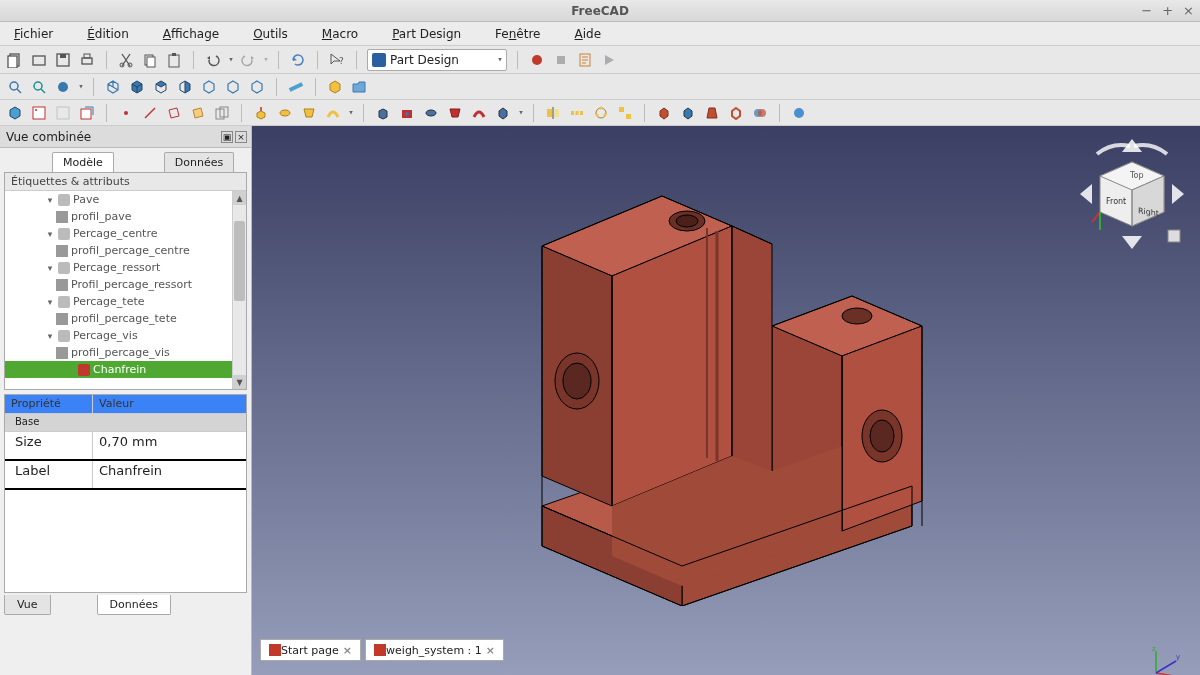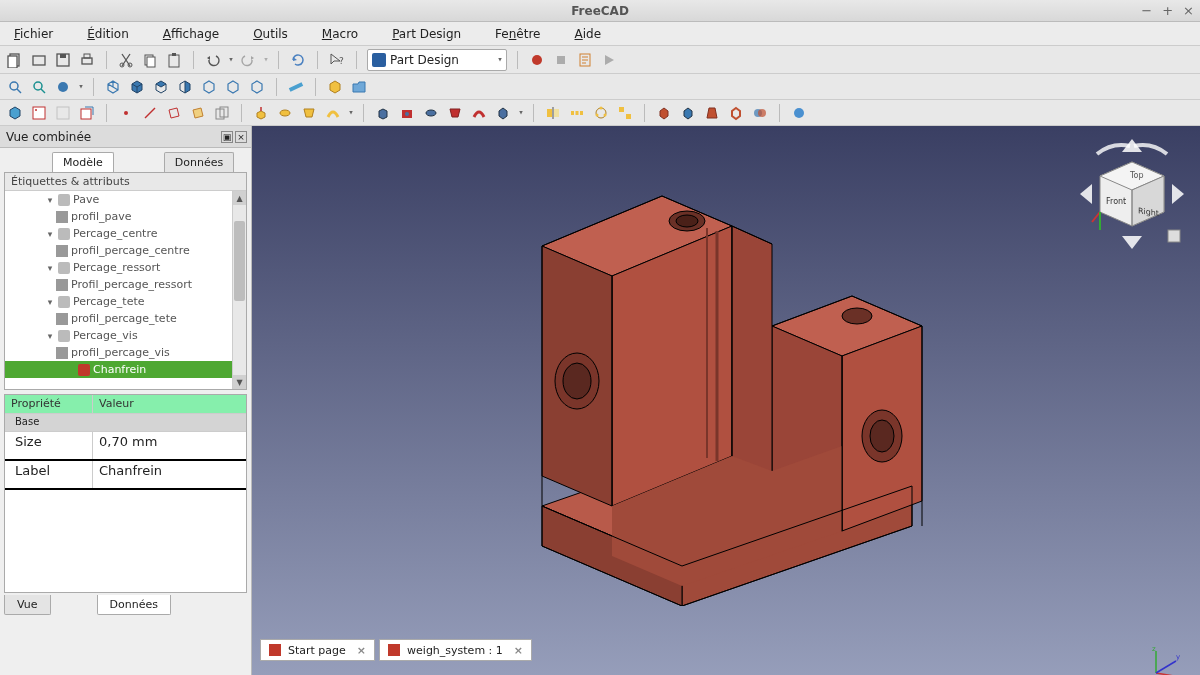--- a/index.html
+++ b/index.html
@@ -45,38 +45,38 @@
 .trow.sel { background:#4ea832; color:#fff; }
 .trow.sel .nicon { background:#c0392b; }
 .indent1 { padding-left:40px; }
 .indent2 { padding-left:60px; }
 .indent3 { padding-left:38px; }
 .treescroll { position:absolute; right:0; top:18px; bottom:0; width:14px; background:#e8e8e8; border-left:1px solid #ccc; }
 .treescroll .sbtn { height:14px; background:#d0d0d0; display:flex; align-items:center; justify-content:center; font-size:8px; color:#555; }
 .treescroll .thumb { position:absolute; left:1px; right:1px; top:30px; height:80px; background:#bdbdbd; border-radius:2px; }
 
 .proptable { border:1px solid #aaa; margin:4px 4px 0 4px; background:#fff; height:199px; }
-.proptable .phrow { display:flex; height:19px; background:#86efac; border-bottom:1px solid #ccc; }
+.proptable .phrow { display:flex; height:19px; background:#3b82f6; border-bottom:1px solid #ccc; }
 .proptable .phrow div { padding:2px 6px; font-size:11px; color:#333; }
 .proptable .phrow .c1 { width:88px; border-right:1px solid #ccc; }
 .proptable .grp { background:#d4d4d4; padding:2px 10px; font-size:10px; font-weight:normal; border-bottom:1px solid #ccc; height:18px; }
 .proptable .prow { display:flex; height:29px; border-bottom:2px solid #000000; font-size:13px; }
 .proptable .prow .c1 { width:88px; border-right:1px solid #ccc; padding:2px 10px; }
 .proptable .prow .c2 { padding:2px 6px; }
 
 .bottomtabs { display:flex; padding:2px 4px 4px 4px; }
 .btab { padding:3px 12px; border:1px solid #aaa; border-top:none; background:#e4e4e4; font-size:11px; margin-right:2px; cursor:pointer; border-radius:0 0 2px 2px; }
 .btab.active { background:#fff;margin-left:44px; }
 
 .viewport { flex:1; position:relative; background:linear-gradient(#3a3f63,#9ca4c0); }
 .navcube { position:absolute; right:8px; top:8px; width:120px; height:120px; }
 .axes { position:absolute; right:14px; bottom:30px; width:40px; height:40px; }
 
 .doctabs { position:absolute; left:260px; bottom:14px; height:22px; display:flex; gap:4px; }
-.doctab { background:#fff; border:1px solid #aaa; padding:2px 8px; font-size:11px; display:flex; align-items:center; gap:7px; cursor:pointer; }
+.doctab { background:#fff; border:1px solid #aaa; padding:2px 8px; font-size:11px; display:flex; align-items:center; gap:0; cursor:pointer; }
 .doctab .di { width:12px; height:12px; background:#c0392b; }
 .doctab .dx { color:#888; margin-left:4px; font-weight:bold; cursor:pointer; }
 </style>
 </head>
 <body>
 
 <div class="titlebar">
   <div class="title">FreeCAD</div>
   <div class="ctrls">
     <span>−</span>

